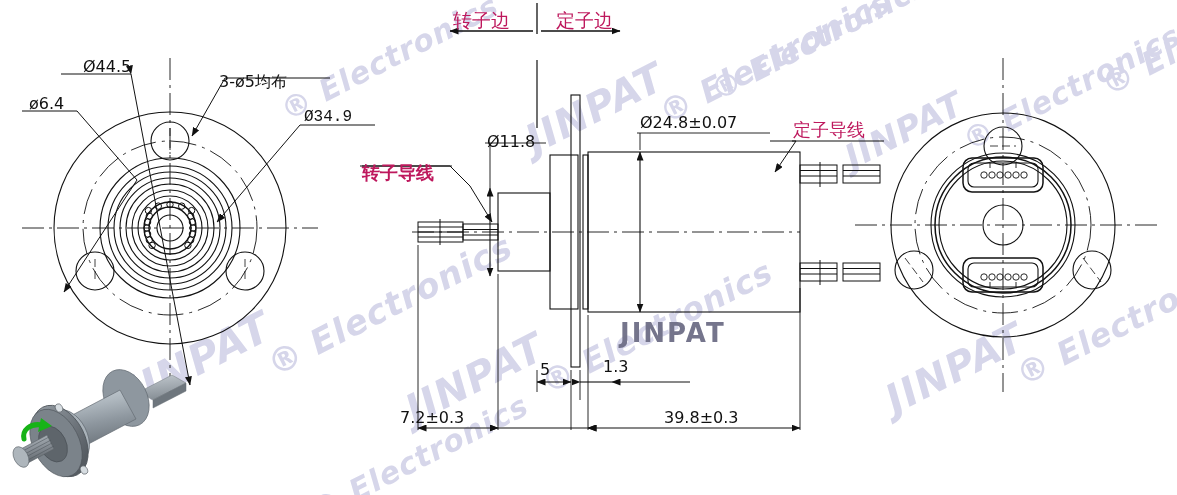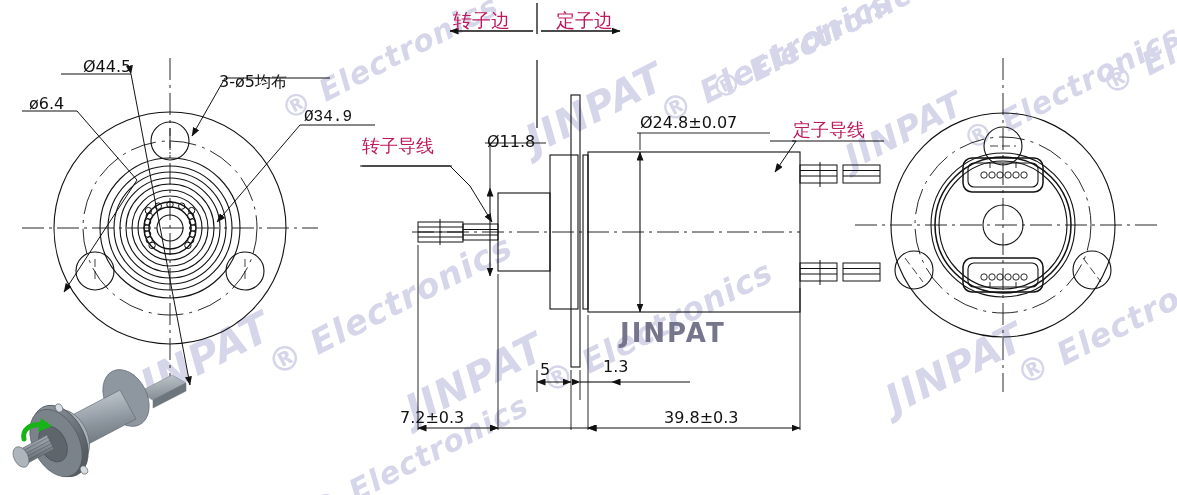--- a/index.html
+++ b/index.html
@@ -334,21 +334,21 @@
   </svg>
 
   <div class="cn" style="left:453px;top:8px;">转子边</div>
   <div class="cn" style="left:556px;top:8px;text-align:right;">定子边</div>
 
   <div class="dim" style="left:83px;top:57px;">Ø44.5</div>
   <div class="dim" style="left:29px;top:94px;">ø6.4</div>
   <div class="dim" style="left:219px;top:60px;margin-top:12px;">3-ø5均布</div>
   <div class="dim" style="left:304px;top:108px;font-family:Liberation Mono, monospace;">Ø34.9</div>
 
-  <div class="cn cn-sm" style="left:362px;top:134px;">转子导线</div>
+  <div class="cn cn-sm" style="left:362px;top:161px;font-weight:bold;">转子导线</div>
   <div class="cn cn-sm" style="left:793px;top:118px;">定子导线</div>
 
   <div class="dim" style="left:487px;top:132px;">Ø11.8</div>
   <div class="dim" style="left:640px;top:113px;">Ø24.8±0.07</div>
   <div class="dim" style="left:400px;top:408px;">7.2±0.3</div>
   <div class="dim" style="left:540px;top:360px;">5</div>
   <div class="dim" style="left:603px;top:357px;">1.3</div>
   <div class="dim" style="left:634px;top:408px;margin-left:30px;">39.8±0.3</div>
 
 </div>

